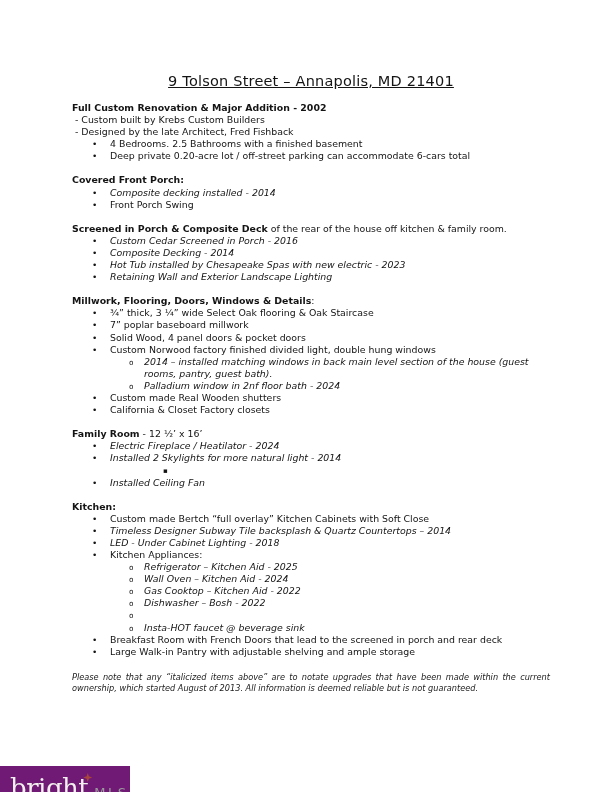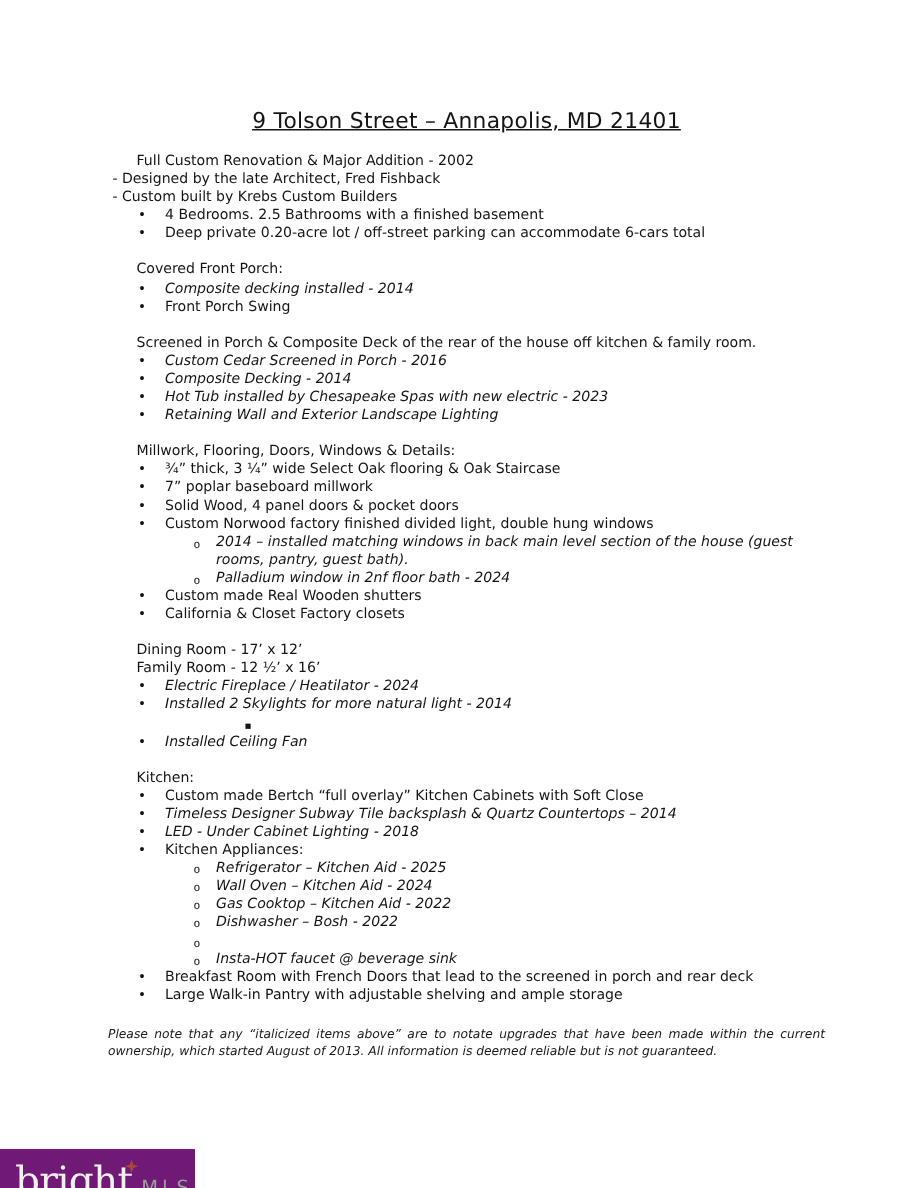--- a/index.html
+++ b/index.html
@@ -23,21 +23,21 @@
     font-size:14.5px;
     font-weight:normal;
     text-decoration:underline;
     line-height:19px;
     margin:0 0 11px 0;
     letter-spacing:.2px;
   }
   .section{margin-top:12px;}
   .section:first-of-type{margin-top:0;}
   .hline{line-height:12.1px;}
-  .hb{font-weight:normal;margin-left:19px;}
+  .hb{font-weight:bold;}
   .plain{line-height:12.1px;padding-left:3px;}
   .li{display:flex;align-items:flex-start;line-height:12.1px;}
   .li.it .litext{font-style:italic;}
   .bullet{flex:0 0 auto;text-align:left;}
   .b1{margin-left:20px;width:18px;font-size:9px;}
   .b2{margin-left:57px;width:15px;font-size:7.5px;font-family:"DejaVu Sans Mono",monospace;transform:translateY(1px);}
   .b3{margin-left:91px;width:17px;font-size:7px;transform:translateY(1px);}
   .litext{flex:1 1 auto;}
   .footer-note{
     margin-top:14px;
@@ -83,22 +83,22 @@
 </style>
 </head>
 <body>
 
 <div class="page">
   <div class="content">
     <h1 class="doc-title">9 Tolson Street – Annapolis, MD 21401</h1>
     <div>
         <div class="section">
           <div class="hline"><span class="hb">Full Custom Renovation &amp; Major Addition - 2002</span><span></span></div>
+          <div class="plain">- Custom built by Krebs Custom Builders</div>
           <div class="plain">- Designed by the late Architect, Fred Fishback</div>
-          <div class="plain">- Custom built by Krebs Custom Builders</div>
           <div class="li lv1">
             <span class="bullet b1">•</span>
             <span class="litext">4 Bedrooms. 2.5 Bathrooms with a finished basement</span>
           </div>
           <div class="li lv1">
             <span class="bullet b1">•</span>
             <span class="litext">Deep private 0.20-acre lot / off-street parking can accommodate 6-cars total</span>
           </div>
         </div>
         <div class="section">
@@ -160,21 +160,20 @@
           <div class="li lv1">
             <span class="bullet b1">•</span>
             <span class="litext">Custom made Real Wooden shutters</span>
           </div>
           <div class="li lv1">
             <span class="bullet b1">•</span>
             <span class="litext">California &amp; Closet Factory closets</span>
           </div>
         </div>
         <div class="section">
-          <div class="hline"><span class="hb">Dining Room</span><span> - 17’ x 12’</span></div>
           <div class="hline"><span class="hb">Family Room</span><span> - 12 ½’ x 16’</span></div>
           <div class="li lv1 it">
             <span class="bullet b1">•</span>
             <span class="litext">Electric Fireplace / Heatilator - 2024</span>
           </div>
           <div class="li lv1 it">
             <span class="bullet b1">•</span>
             <span class="litext">Installed 2 Skylights for more natural light - 2014</span>
           </div>
           <div class="li lv3 it">

